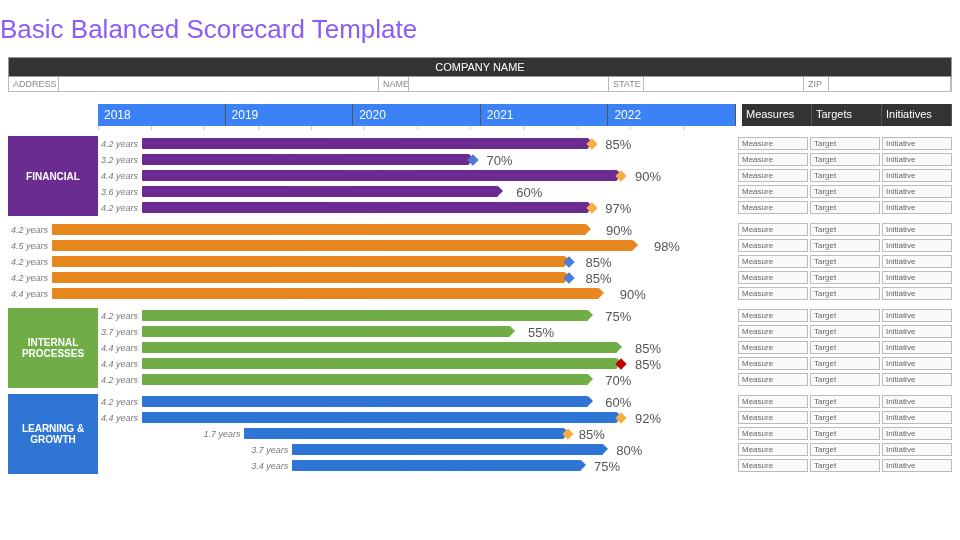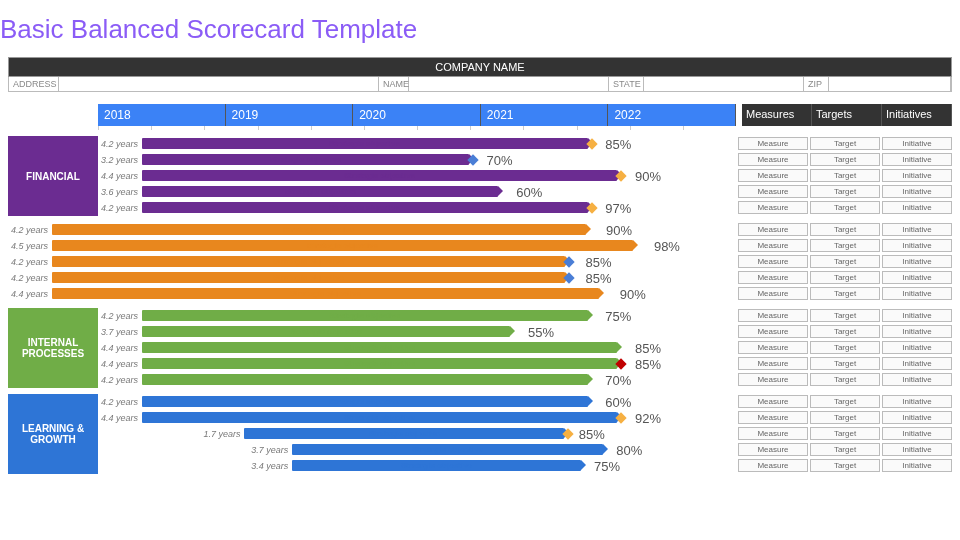--- a/index.html
+++ b/index.html
@@ -28,21 +28,21 @@
   .section { display: flex; margin: 6px 8px 0 8px; }
   .sec-label { width: 90px; color: #fff; font-size: 10px; font-weight: bold; display: flex; align-items: center; justify-content: center; text-align: center; padding: 0 4px; }
   .rows { flex: 1; }
   .row { display: flex; align-items: center; height: 15px; margin-bottom: 1px; font-size: 9px; color: #555; }
   .dur { width: 44px; text-align: right; padding-right: 4px; color: #777; font-style: italic; }
   .bar-area { position: relative; flex: 1; height: 13px; }
   .bar { position: absolute; top: 1px; height: 11px; color: #fff; font-size: 8px; font-weight: bold; display: flex; align-items: center; justify-content: center; border-radius: 1px; }
   .bar::after { content:""; position:absolute; right:-5px; top:0; width:0; height:0; border-top:5.5px solid transparent; border-bottom:5.5px solid transparent; border-left:5px solid currentColor; }
   .diamond { position: absolute; width: 8px; height: 8px; transform: rotate(45deg); top: 2.5px; }
   .pct { position: absolute; top: 0; font-size: 13px; color: #555; }
-  .mti-wrap { width: 216px; display: flex; font-size: 8px; text-align: center; }
+  .mti-wrap { width: 216px; display: flex; font-size: 8px; }
   .mti-box { width: 70px; border: 1px solid #bbb; padding: 1px 3px; color: #666; margin-left: 2px; background: #fafafa; }
 
   .c-purple { background: #6b2c91; } .t-purple { color:#6b2c91; }
   .c-orange { background: #e8871e; } .t-orange { color:#e8871e; }
   .c-green  { background: #70ad47; } .t-green  { color:#70ad47; }
   .c-blue   { background: #2e75d6; } .t-blue   { color:#2e75d6; }
   .d-orange { background: #f6b042; }
   .d-blue   { background: #4a7ed6; }
   .d-red    { background: #c00000; }
 </style>

